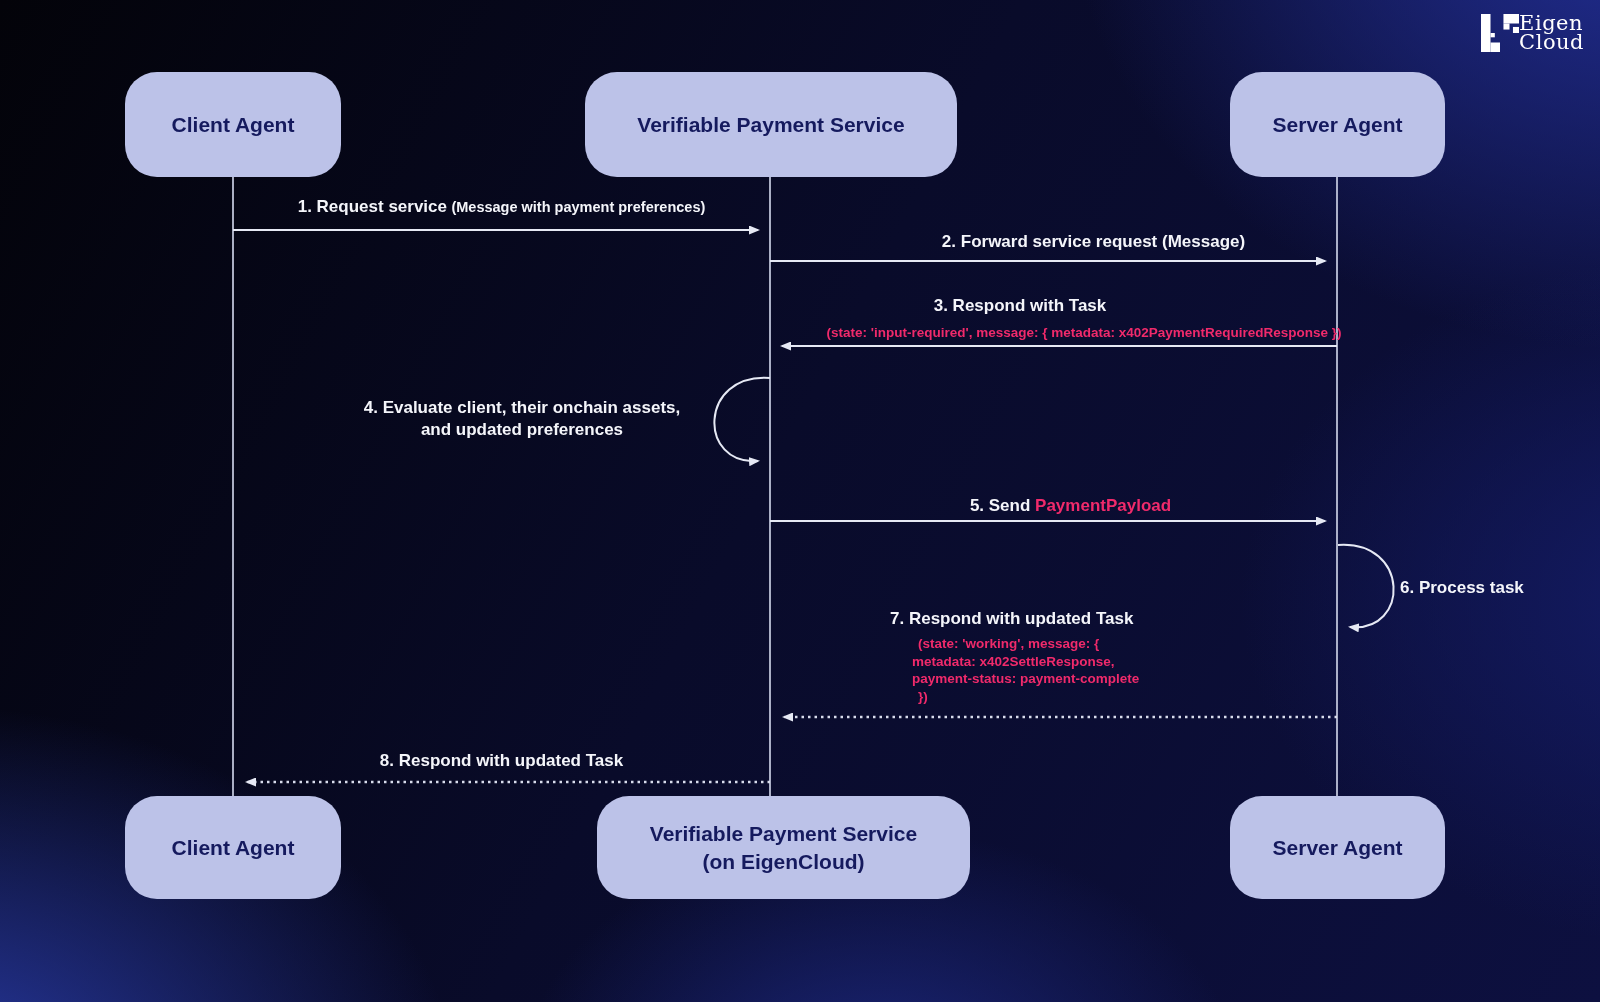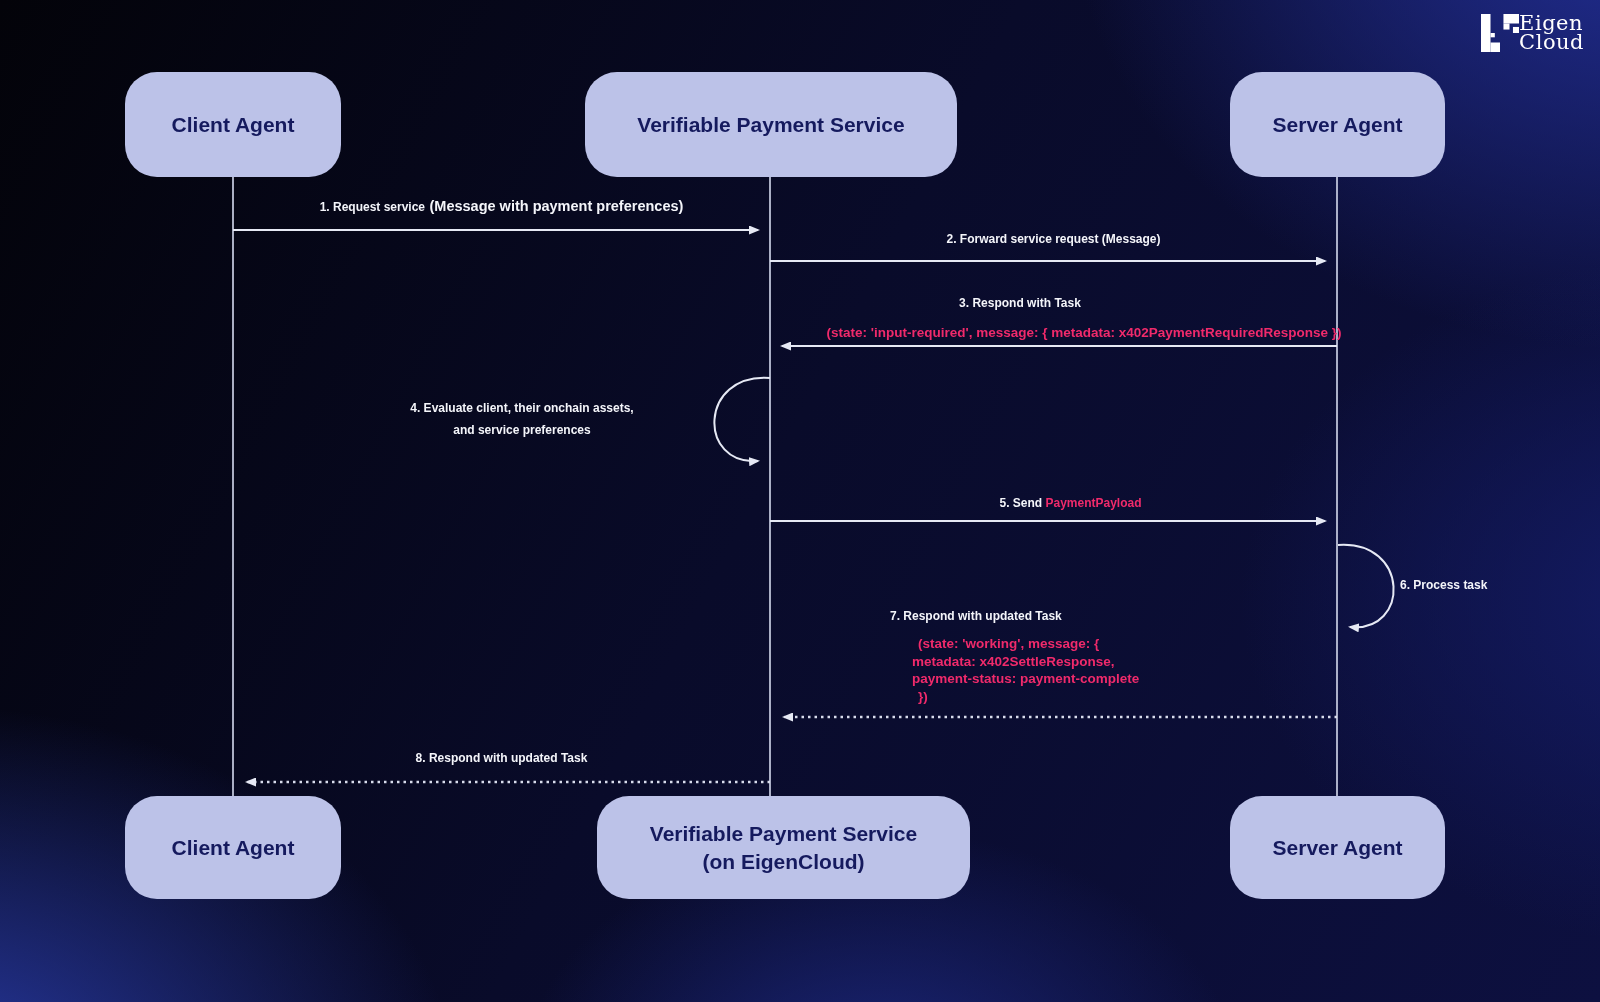--- a/index.html
+++ b/index.html
@@ -13,21 +13,21 @@
       radial-gradient(600px 420px at 55% 108%, #1b2679 0%, rgba(27,38,121,0) 60%),
       linear-gradient(118deg, #030309 0%, #090b2a 48%, #0d1040 100%);
   }
   .actor-box{
     position:absolute;background:#bcc2e8;border-radius:32px;
     display:flex;align-items:center;justify-content:center;text-align:center;
     color:#151a5e;font-weight:bold;font-size:21px;line-height:28px;
   }
   .connector-layer{position:absolute;left:0;top:0;}
   .msg{position:absolute;color:#f4f5fa;font-weight:bold;}
-  .msg-title{font-size:12px;}
+  .msg-title{font-size:17px;}
   .msg-detail{font-size:14.5px;}
   .center{text-align:center;}
   .pink{color:#f02a6b;}
   .code{font-size:13.5px;line-height:17.5px;color:#f02a6b;font-weight:bold;padding-left:28px;}
   .code-indent{padding-left:22px;}
   .logo{position:absolute;top:11px;right:16px;display:flex;align-items:center;gap:0;}
   .logo-word{color:#ffffff;font-family:"DejaVu Serif","Liberation Serif",serif;
     font-size:21px;line-height:19px;letter-spacing:0.5px;}
 </style>
 </head>
@@ -99,28 +99,28 @@
   </div>
   <div class="actor-box" style="left:1230px;top:796px;width:215px;height:103px;">
     <span>Server Agent</span>
   </div>
 
   <div class="msg center" style="left:233px;top:197px;width:537px;">
     <span class="msg-title">1. Request service</span>
     <span class="msg-detail">(Message with payment preferences)</span>
   </div>
 
-  <div class="msg center msg-title" style="left:770px;top:232px;width:567px;">2. Forward service request (Message)</div>
+  <div class="msg center msg-title" style="left:810px;top:232px;width:567px;">2. Forward service request (Message)</div>
 
   <div class="msg center msg-title" style="left:770px;top:296px;width:500px;">3. Respond with Task</div>
   <div class="msg center code" style="left:772px;top:324px;width:568px;">(state: 'input-required', message: { metadata: x402PaymentRequiredResponse })</div>
 
   <div class="msg center msg-title" style="left:322px;top:397px;width:400px;line-height:22px;">
     <div>4. Evaluate client, their onchain assets,</div>
-    <div>and service preferences</div>
+    <div>and updated preferences</div>
   </div>
 
   <div class="msg center msg-title" style="left:770px;top:496px;width:601px;">
     <span>5. Send </span><span class="pink">PaymentPayload</span>
   </div>
 
   <div class="msg msg-title" style="left:1400px;top:578px;">6. Process task</div>
 
   <div class="msg msg-title" style="left:890px;top:609px;">7. Respond with updated Task</div>
   <div class="msg" style="left:890px;top:635px;">

